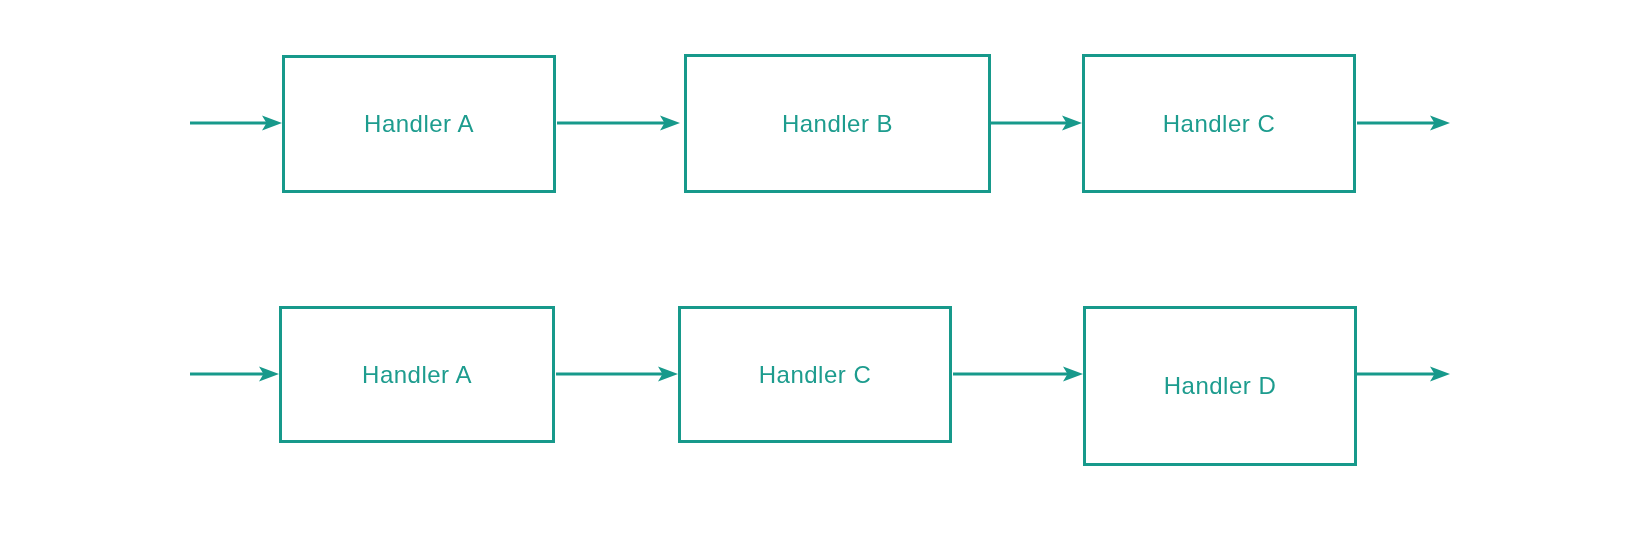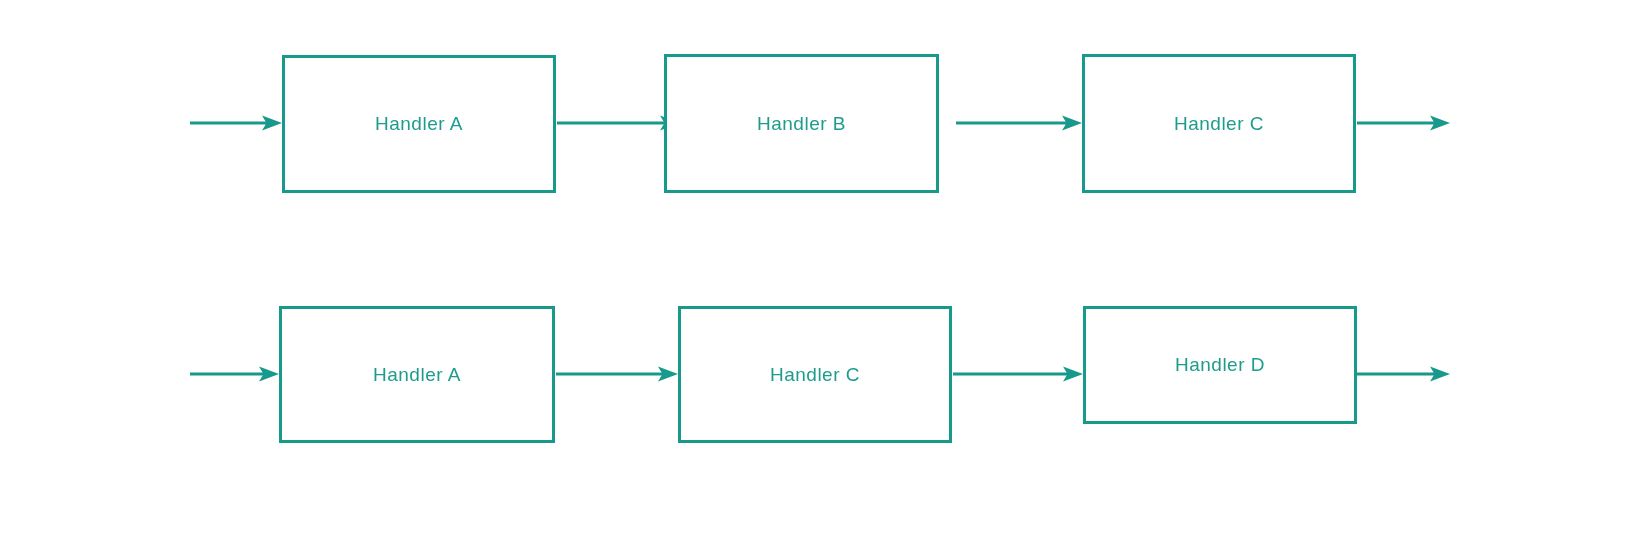--- a/index.html
+++ b/index.html
@@ -27,32 +27,32 @@
     position: absolute;
     box-sizing: border-box;
     border: 3px solid #17998b;
     background: #ffffff;
     display: flex;
     align-items: center;
     justify-content: center;
   }
   .node span {
     color: #1d9c8e;
-    font-size: 19px;
+    font-size: 24px;
     letter-spacing: 0.5px;
     white-space: nowrap;
   }
   
   .n-r1a { left: 282px; top: 55px;  width: 274px; height: 138px; }
-  .n-r1b { left: 664px; top: 54px;  width: 275px; height: 139px; text-align: center; }
+  .n-r1b { left: 684px; top: 54px;  width: 307px; height: 139px; text-align: center; }
   .n-r1c { left: 1082px; top: 54px; width: 274px; height: 139px; }
   
   .n-r2a { left: 279px; top: 306px; width: 276px; height: 137px; }
   .n-r2b { left: 678px; top: 306px; width: 274px; height: 137px; }
-  .n-r2c { left: 1083px; top: 306px; width: 274px; height: 118px; }
+  .n-r2c { left: 1083px; top: 306px; width: 274px; height: 160px; }
 
   .watermark {
     position: absolute;
     left: 1388px;
     top: 465px;
     width: 218px;
     height: 64px;
     background: #e3e3e3;
     border-radius: 32px;
     display: flex;

